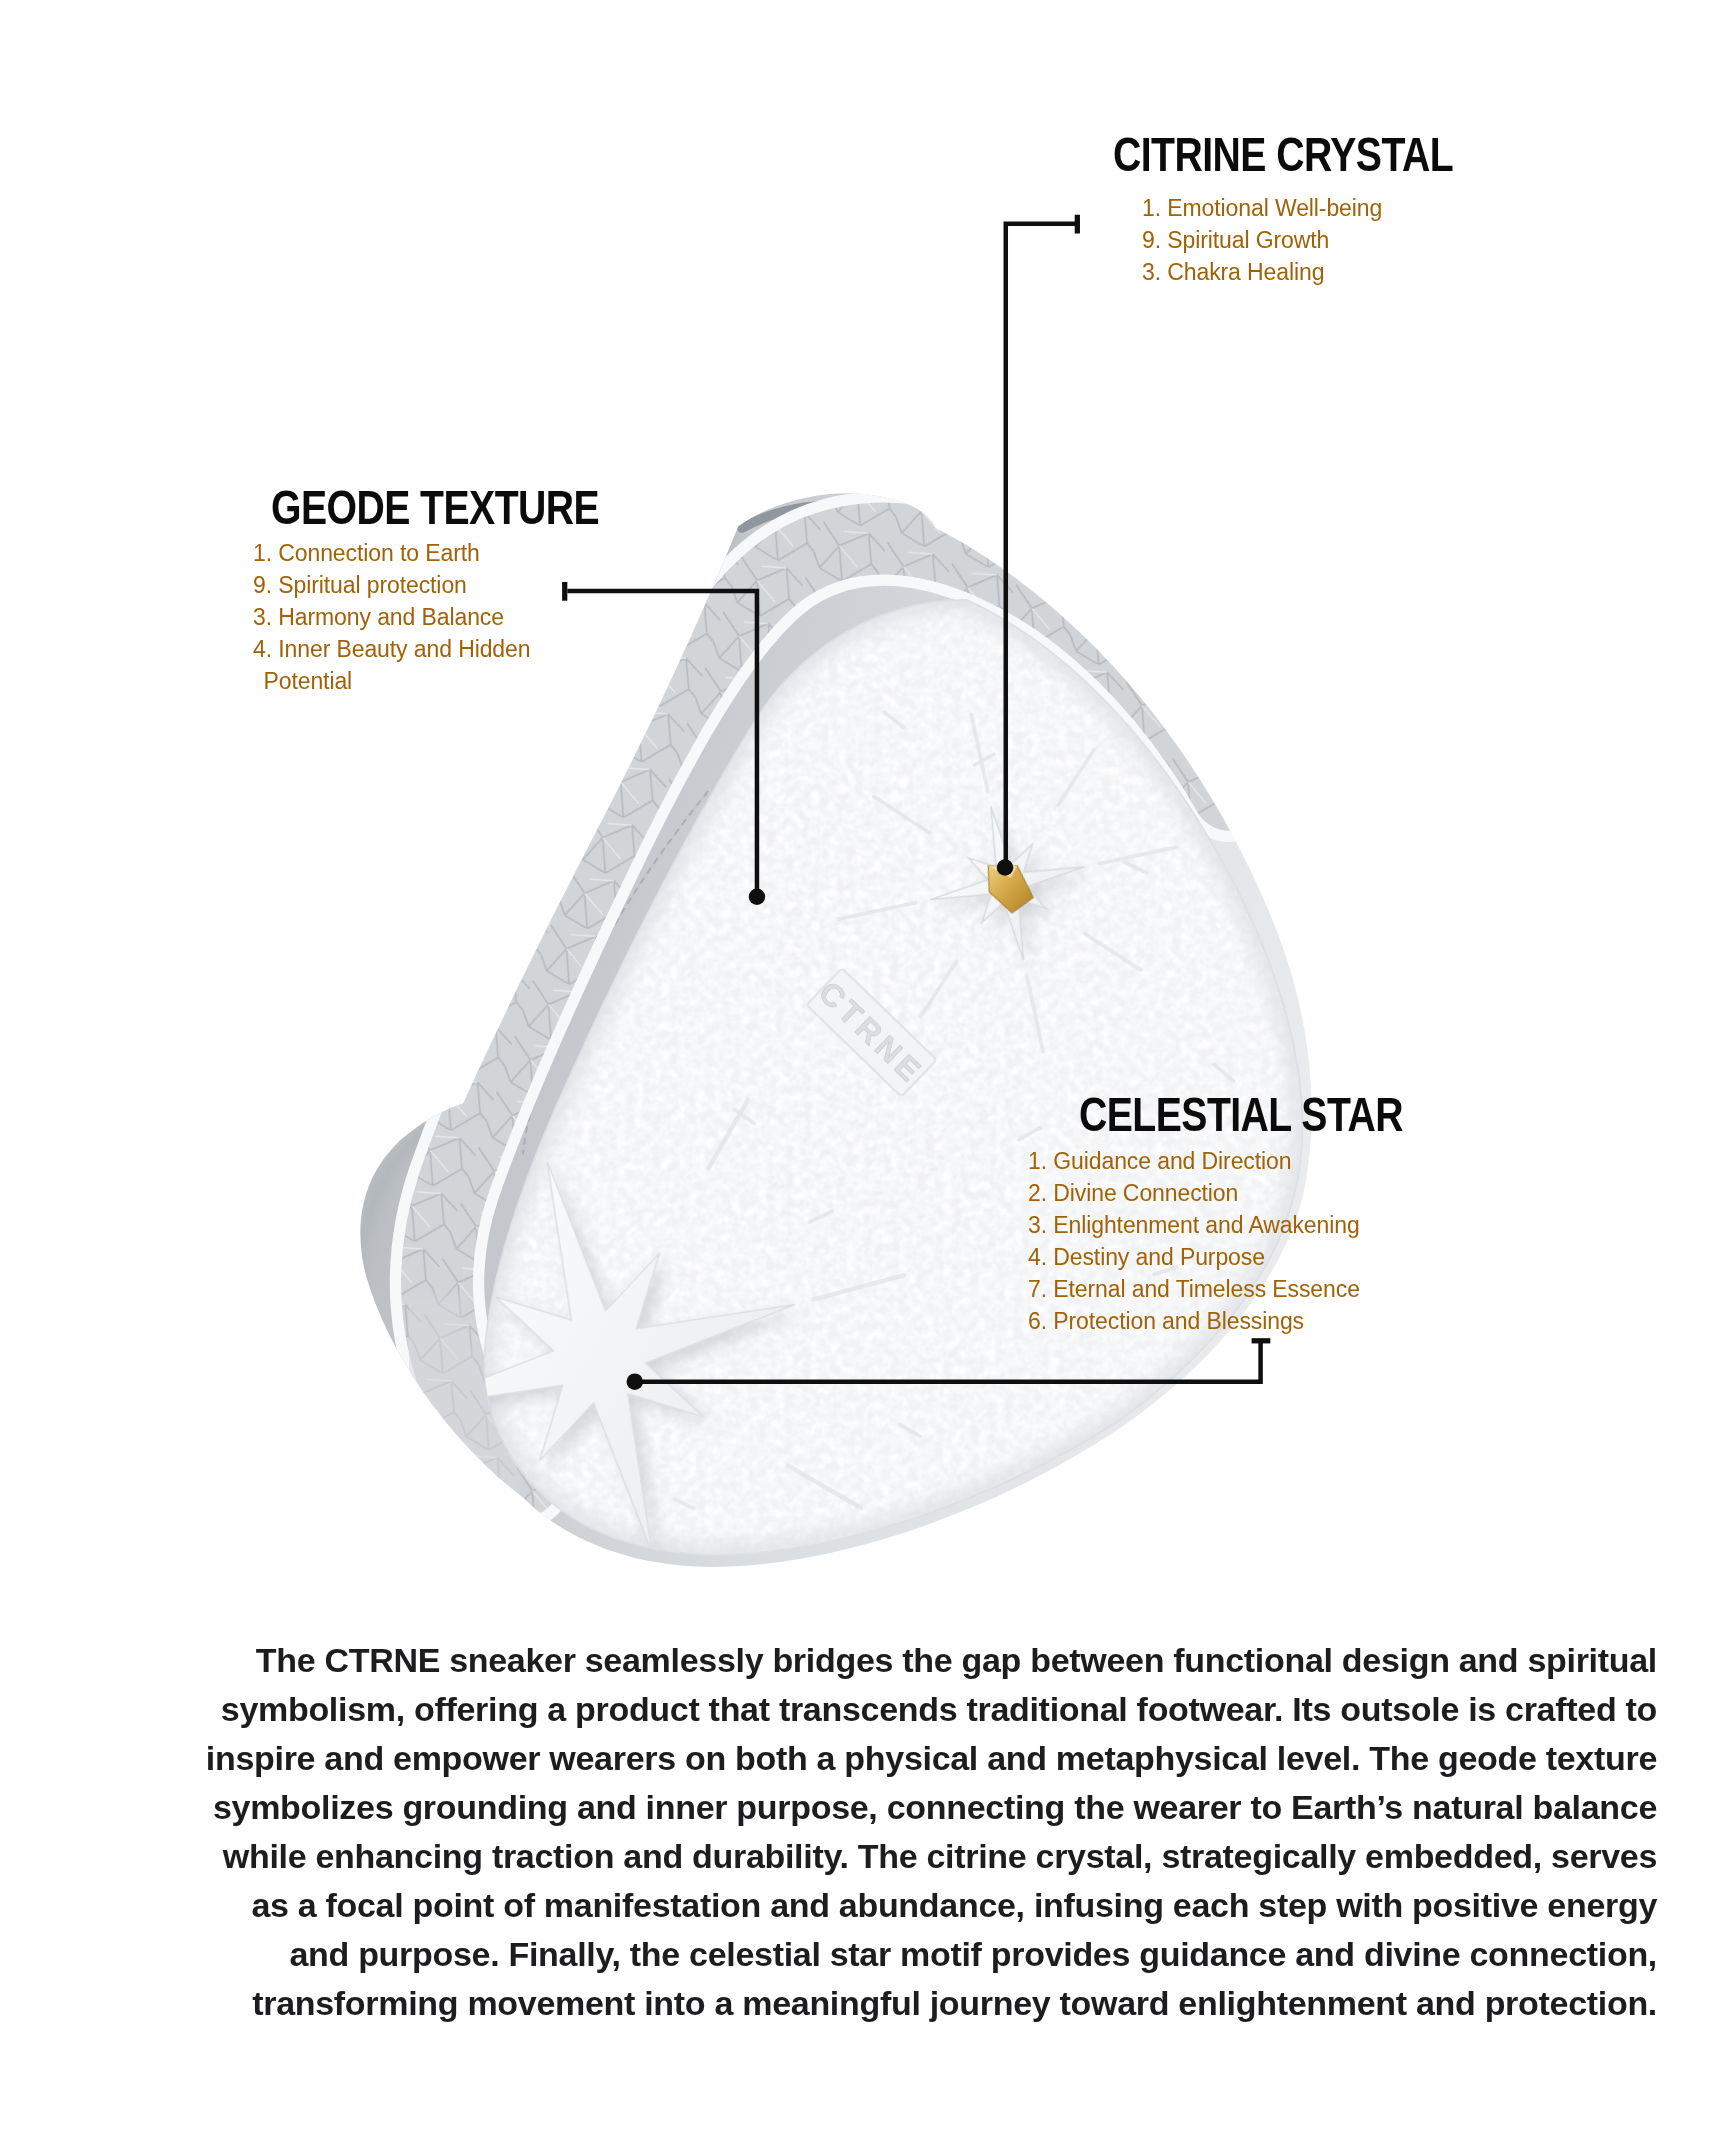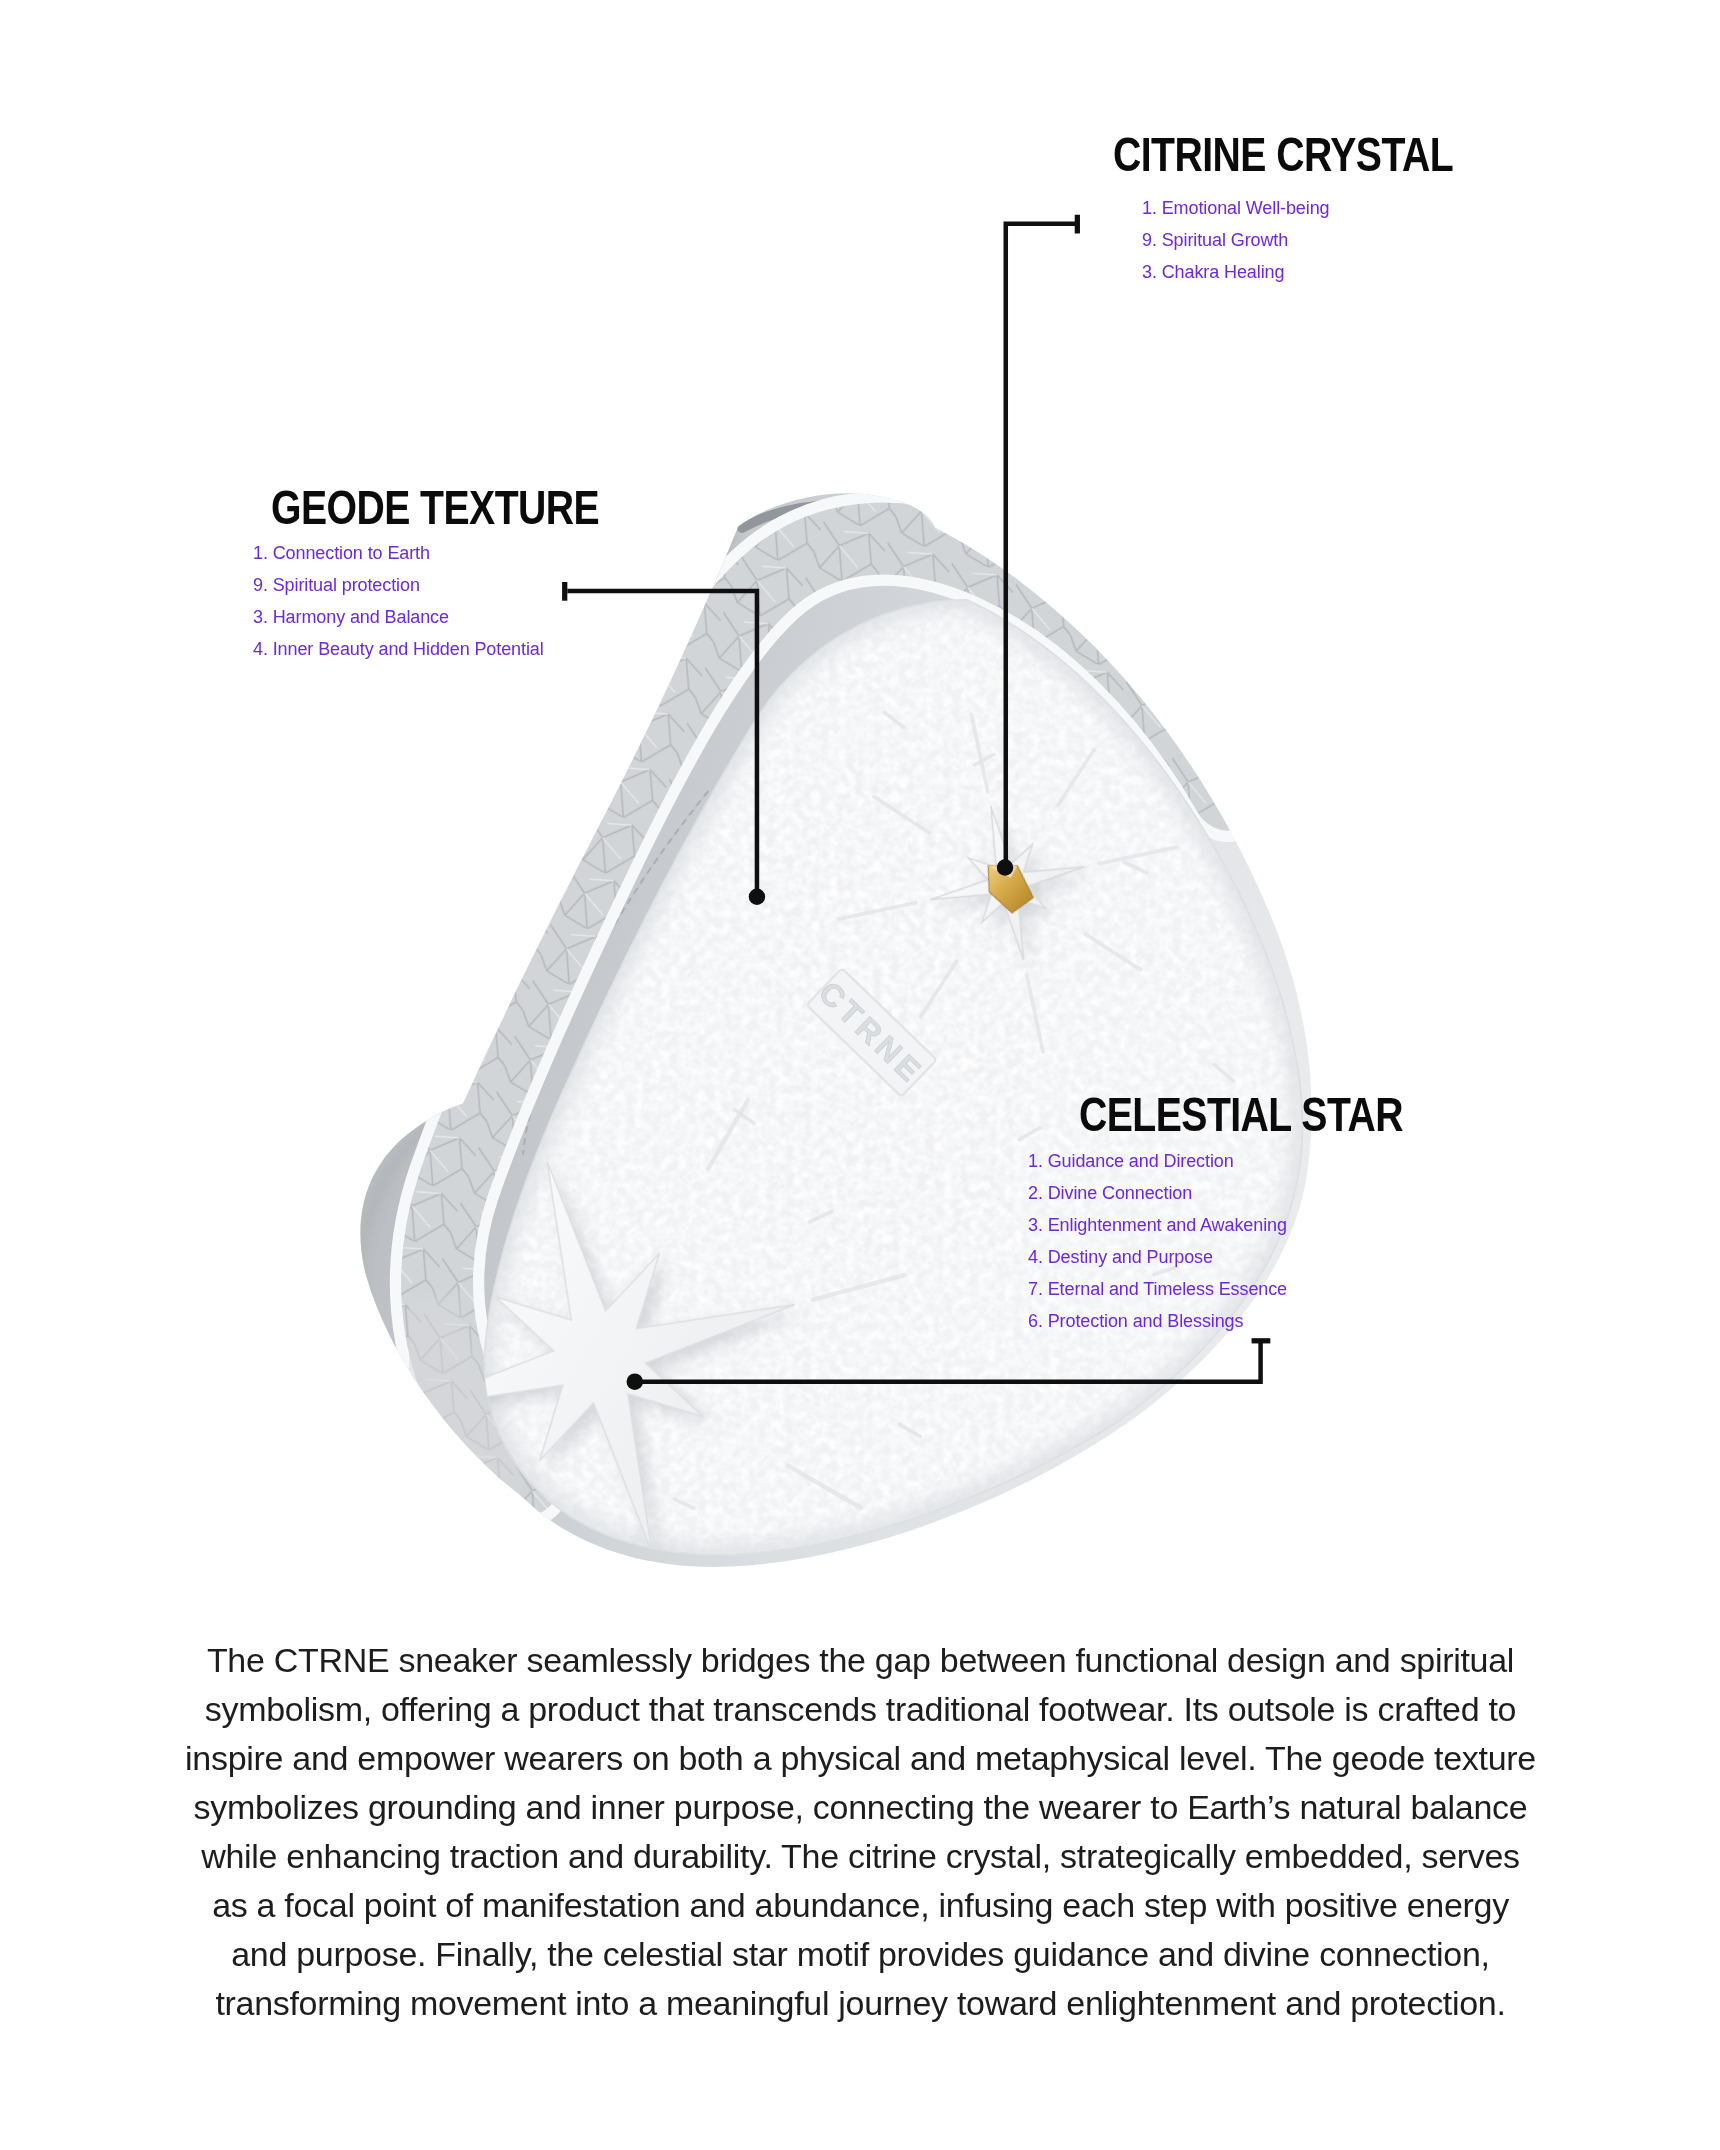--- a/index.html
+++ b/index.html
@@ -2,26 +2,26 @@
 <html style="font-size:12px"><head>
 <meta charset="utf-8">
 <style>
   html,body{margin:0;padding:0;background:#ffffff}
   body{width:1720px;height:2151px;position:relative;overflow:hidden;
        font-family:"Liberation Sans",sans-serif;color:#111}
   .layer{position:absolute;inset:0;width:1720px;height:2151px}
   .callout-title{position:absolute;font-weight:700;font-size:49px;line-height:1;
        letter-spacing:-0.7px;color:#0b0b0c;white-space:nowrap;
        transform:scaleX(.80);transform-origin:left top}
-  .callout-list{position:absolute;font-size:18px;line-height:32px;
-       color:#6d28d9;letter-spacing:-0.1px}
+  .callout-list{position:absolute;font-size:23px;line-height:32px;
+       color:#a16207;letter-spacing:-0.1px}
   .callout-list .li{padding-left:10.5px;text-indent:-10.5px}
   .description{position:absolute;left:64px;top:1636px;width:1593px;
-       font-size:34px;line-height:49px;color:#1d1d1f;text-align:center;
-       letter-spacing:-0.3px;font-weight:400}
+       font-size:34px;line-height:49px;color:#1d1d1f;text-align:right;
+       letter-spacing:-0.3px;font-weight:700}
   #title-citrine{left:1113px;top:130px}
   #list-citrine{left:1142px;top:192px;width:360px}
   #title-geode{left:271px;top:483px}
   #list-geode{left:253px;top:537px;width:324px}
   #title-celestial{left:1079px;top:1090px}
   #list-celestial{left:1028px;top:1145px;width:450px}
 </style>
 </head>
 <body>
 

